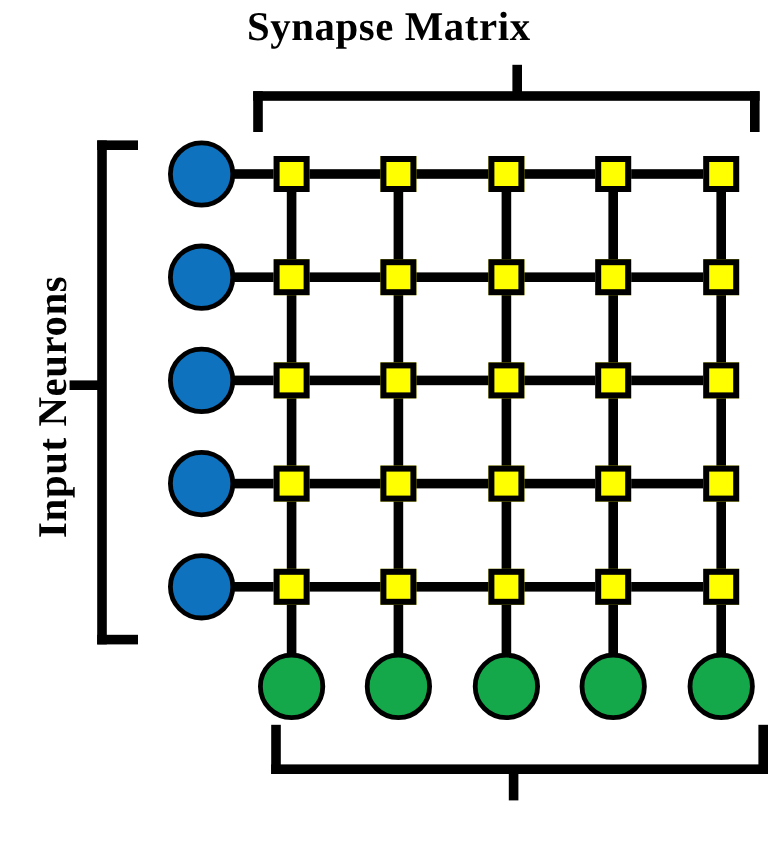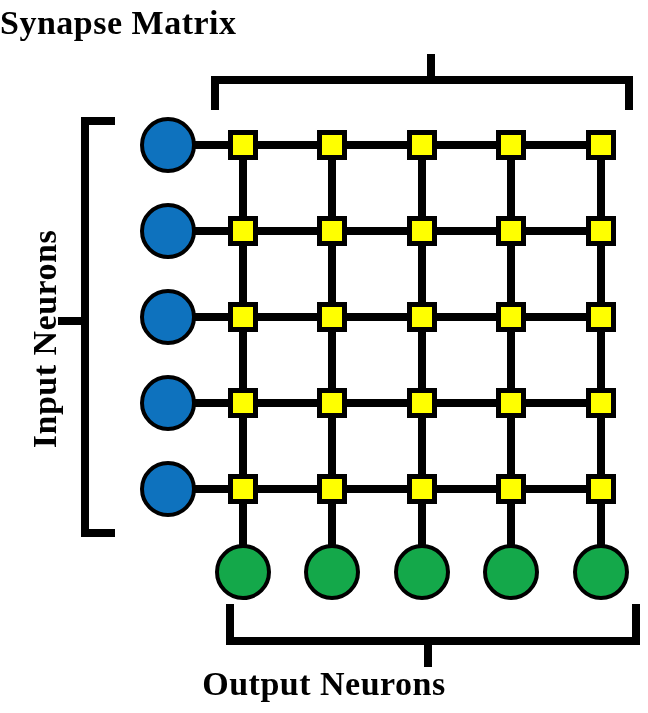--- a/index.html
+++ b/index.html
@@ -24,20 +24,21 @@
     font-family: "Liberation Serif", "DejaVu Serif", serif;
     font-weight: bold;
     color: #000000;
     white-space: nowrap;
     letter-spacing: 0.5px;
   }
   #title-synapse-matrix {
     left: 0;
     top: 2px;
     width: 648px;
+    text-align: center;
     font-size: 34px;
     line-height: 42px;
   }
   #label-output-neurons {
     left: 0;
     top: 663px;
     width: 648px;
     text-align: center;
     font-size: 34px;
     line-height: 42px;
@@ -163,15 +164,14 @@
   <div class="neuron output" style="left:483px; top:544px; width:56px; height:56px;"></div>
   <div class="neuron output" style="left:573px; top:544px; width:56px; height:56px;"></div>
 
   <div>
     <div class="bar" style="left:226px; top:637px; width:414px; height:8px;"></div>
     <div class="bar" style="left:226px; top:604px; width:8px; height:41px;"></div>
     <div class="bar" style="left:632px; top:604px; width:8px; height:41px;"></div>
     <div class="bar" style="left:424px; top:645px; width:8px; height:22px;"></div>
   </div>
 
-  <div class="label" id="label-output-neurons">Output Neurons</div>
 
 </div>
 
 </body></html>

